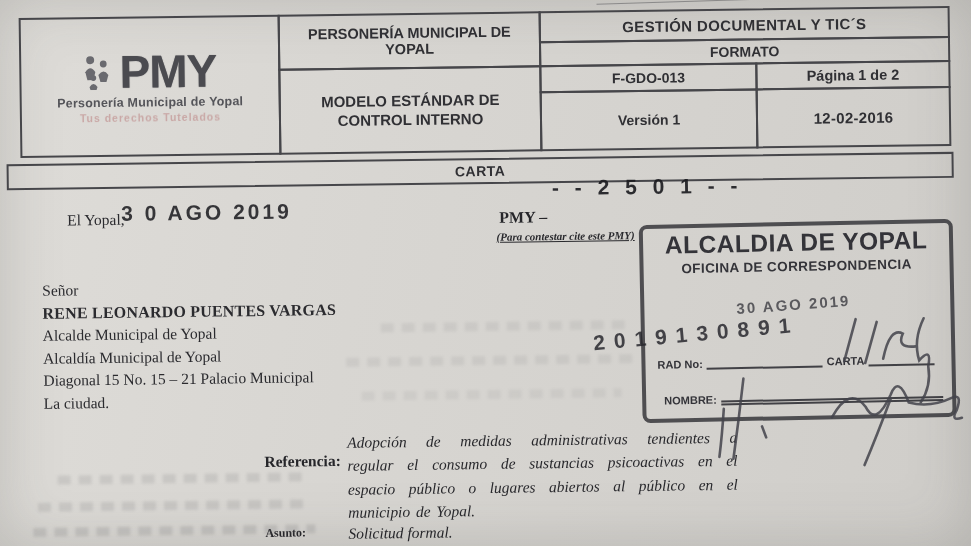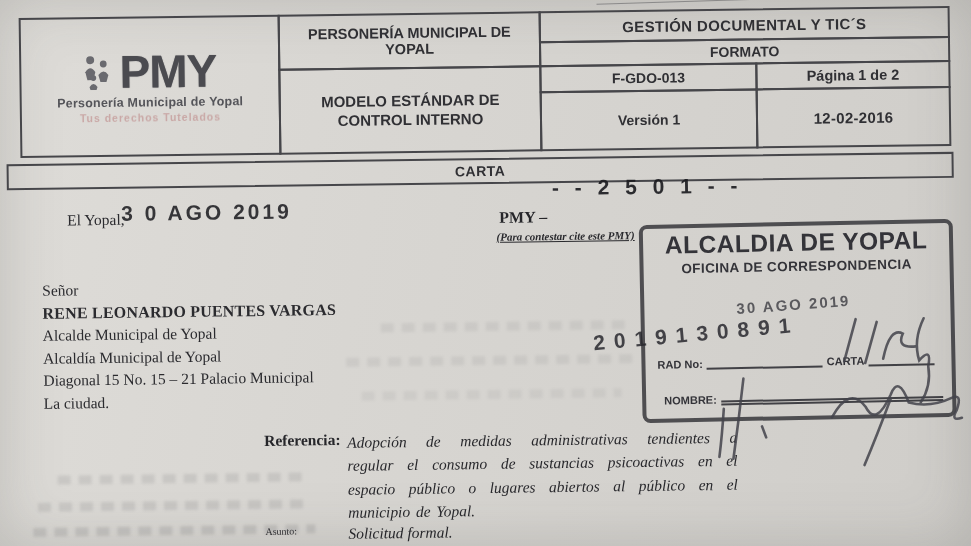--- a/index.html
+++ b/index.html
@@ -39,26 +39,26 @@
   .place { left:68px; top:206px; font-size:15.5px; color:#2b2b2f; }
   .date-stamp { left:122px; top:197px; font-family:"Liberation Sans",sans-serif; font-weight:bold;
                 font-size:21px; letter-spacing:3px; color:rgba(30,30,34,.88); }
   .pmy-prefix { left:500px; top:209px; font-weight:bold; font-size:16px; }
   .pmy-number { left:553px; top:177px; font-family:"Liberation Sans",sans-serif; font-weight:bold;
                 font-size:21px; letter-spacing:5px; color:rgba(25,25,30,.9); }
   .pmy-note { left:497px; top:231px; font-weight:bold; font-style:italic; font-size:11px;
               text-decoration:underline; color:#2a2a2e; }
   .recipient { left:42px; top:274px; font-size:15.5px; line-height:22.6px; color:#2b2b2f; }
   .recipient .r-name { font-weight:bold; font-size:16px; letter-spacing:.2px; }
-  .ref-label { left:262px; top:429px; font-weight:bold; font-size:15.5px;text-align:center; }
+  .ref-label { left:262px; top:450px; font-weight:bold; font-size:15.5px;text-align:center; }
   .ref-block { left:345px; top:429px; width:390px; font-style:italic; font-size:15.5px;
                line-height:23.4px; color:#28282c; }
   .ref-line { text-align:justify; text-align-last:justify; word-spacing:2px; }
   .ref-line.last { text-align-last:left; }
-  .asunto-label { left:262px; top:523px; font-weight:normal; font-size:10px; }
+  .asunto-label { left:262px; top:523px; font-weight:bold; font-size:12px; }
   .asunto-value { left:345px; top:523px; font-style:italic; font-size:15.5px; }
 
   
   .stamp { position:absolute; left:640px; top:226px; width:314px; height:198px;
            border:4px solid rgba(45,45,50,.8); border-radius:8px; transform:rotate(-0.4deg);
            font-family:"Liberation Sans",sans-serif; color:rgba(38,38,44,.92); }
   .stamp-entity { position:absolute; top:3px; left:0; width:100%; text-align:center;
                   font-weight:bold; font-size:24.5px; letter-spacing:.5px; }
   .stamp-office { position:absolute; top:33px; left:0; width:100%; text-align:center;
                   font-weight:bold; font-size:13.5px; letter-spacing:.4px; }

